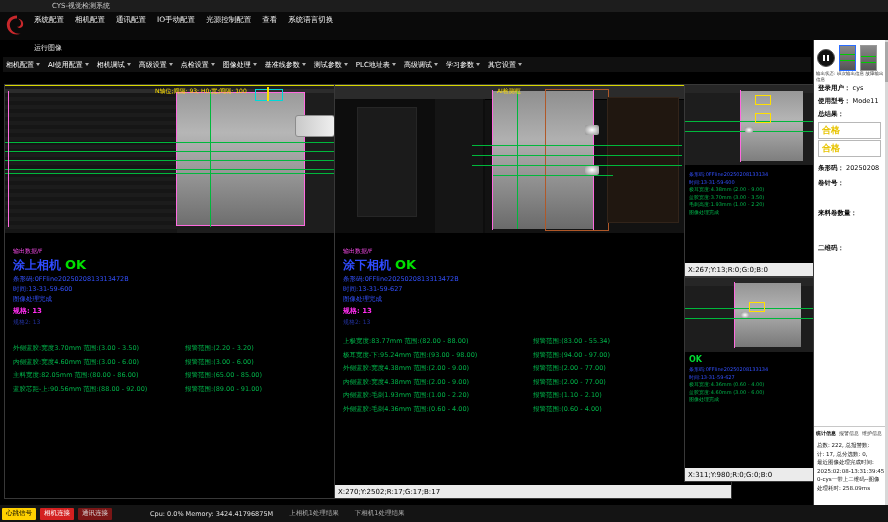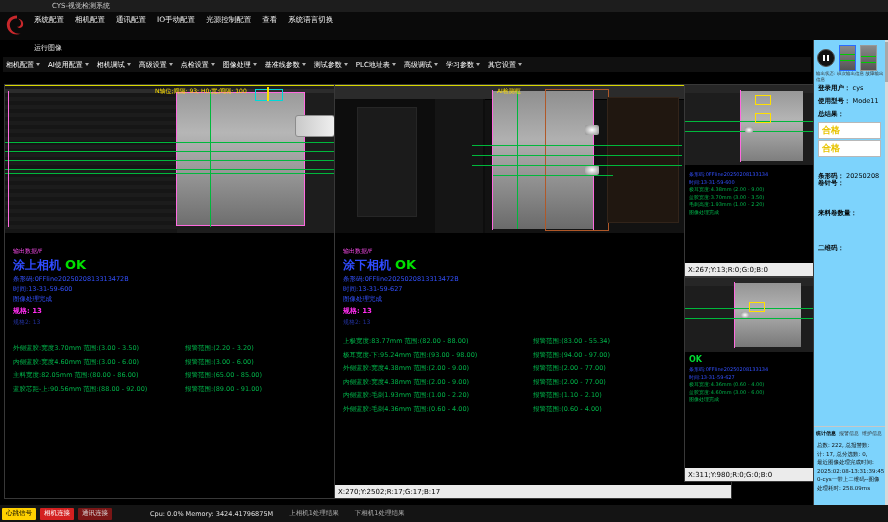--- a/index.html
+++ b/index.html
@@ -84,21 +84,21 @@
   .mrow{display:flex;color:#00b44a;font-size:6.5px;line-height:13.5px;margin-left:8px;white-space:nowrap;}
   .mrow .cl{width:172px;}
   .mpanel .mrow .cl{width:190px;}
 
   .sm-lines{margin:6px 0 0 4px;}
   .sm-line{color:#00b44a;font-size:5px;line-height:7.5px;white-space:nowrap;}
   .sm-line.blue{color:#3350ff;}
   .sm-ok{color:#00dd33;font-weight:bold;font-size:8px;margin:3px 0 0 4px;}
 
   
-  .sidebar{left:813px;top:40px;width:75px;height:465px;background:#7dd3fc;border-left:1px solid #3a3a3a;}
+  .sidebar{left:813px;top:40px;width:75px;height:465px;background:#ffffff;border-left:1px solid #3a3a3a;}
   .sb-controls{position:absolute;left:3px;top:5px;display:flex;gap:4px;align-items:center;}
   .pause-btn{width:16px;height:16px;border-radius:50%;background:#111;border:1px solid #555;display:flex;align-items:center;justify-content:center;gap:2px;cursor:default;}
   .pause-bar{width:2px;height:6px;background:#fff;}
   .thumb{width:15px;height:24px;border:1px solid #2a6cff;background:linear-gradient(#8a8a8a,#555);position:relative;overflow:hidden;}
   .thumb.alt{border-color:#999;}
   .t-line{position:absolute;left:0;right:0;height:1px;background:#0c0;}
   .sb-caption{position:absolute;left:2px;top:31px;font-size:4.5px;color:#333;width:71px;line-height:5.5px;}
   .sb-row{position:absolute;left:4px;font-size:6.5px;color:#000;white-space:nowrap;}
   .sb-label{font-weight:bold;}
   .result-box{position:absolute;left:4px;width:58px;height:15px;background:#fff;border:1px solid #b8b8b8;color:#e8c400;font-weight:bold;font-size:9px;display:flex;align-items:center;padding-left:3px;}
@@ -388,21 +388,21 @@
     <span>cys</span>
   </div>
   <div class="sb-row" style="top:57px;">
     <span class="sb-label">使用型号：</span>
     <span>Mode11</span>
   </div>
   <div class="sb-row sb-label" style="top:70px;">总结果：</div>
   <div class="result-box" style="top:82px;">合格</div>
   <div class="result-box" style="top:100px;">合格</div>
 
-  <div class="sb-row" style="top:124px;margin-top:8px;">
+  <div class="sb-row" style="top:124px;">
     <span class="sb-label">条形码：</span>
     <span>20250208</span>
   </div>
   <div class="sb-row sb-label" style="top:139px;">卷针号：</div>
   <div class="sb-row sb-label" style="top:168px;margin-top:36px;">二维码：</div>
   <div class="sb-row sb-label" style="top:169px;">来料卷数量：</div>
 
   <div class="sb-sep"></div>
   <div class="sb-tabs">
     <span class="sb-tab active">统计信息</span>

